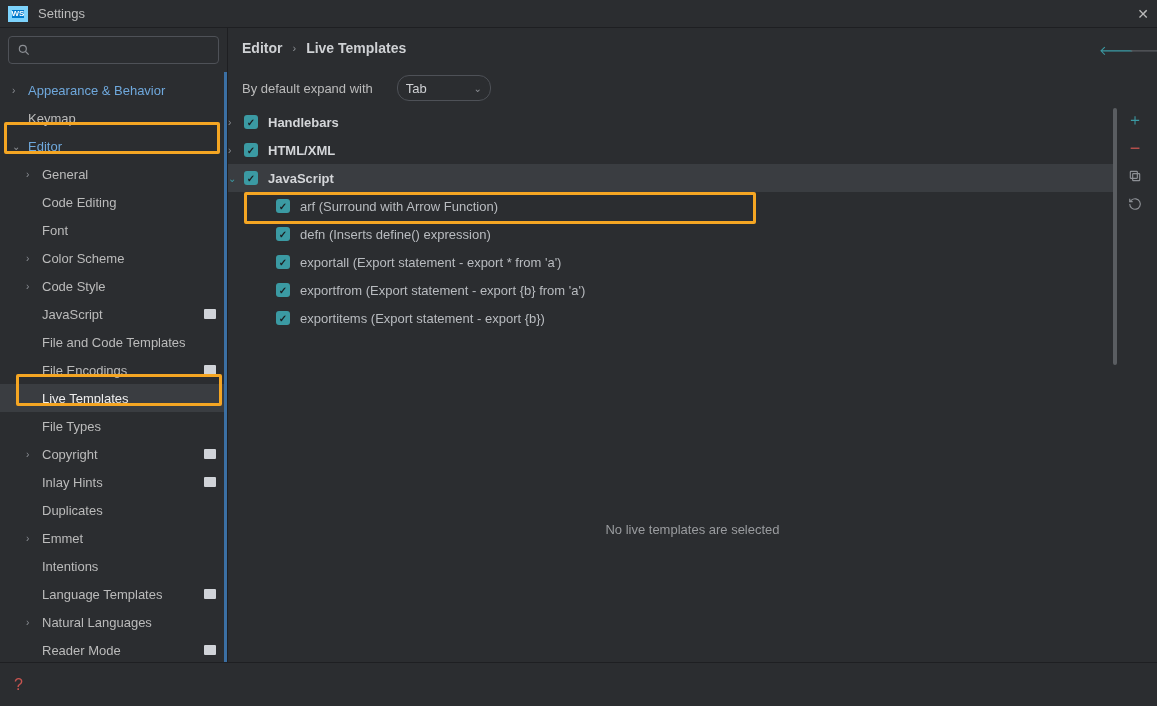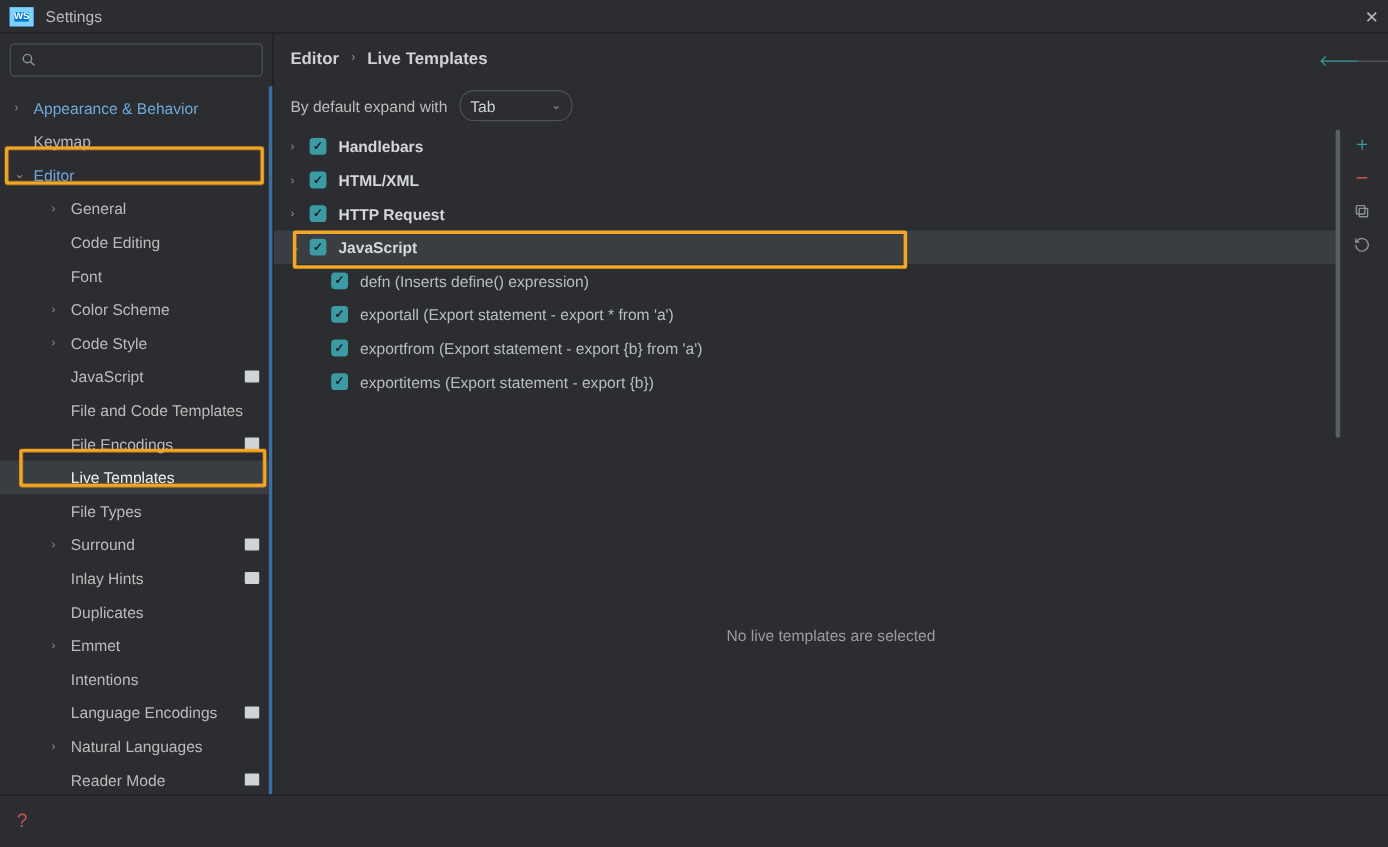--- a/index.html
+++ b/index.html
@@ -81,21 +81,21 @@
   }
   .tree-item {
     display: flex;
     align-items: center;
     height: 28px;
     padding-right: 8px;
     color: #bbbbbb;
     cursor: pointer;
   }
   .tree-item.l0 { padding-left: 12px; justify-content: center; }
-  .tree-item.l1 { padding-left: 43px; }
+  .tree-item.l1 { padding-left: 26px; }
   .tree-item.top { color: #6fa8dc; }
   .tree-item .chev {
     width: 10px;
     display: inline-block;
     margin-right: 6px;
     color: #8c8f94;
     font-size: 10px;
   }
   .tree-item .chev.open::before { content: "⌄"; }
   .tree-item .chev.closed::before { content: "›"; }
@@ -124,21 +124,21 @@
   .nav-arrows { margin-left: auto; display: flex; gap: 16px; }
   .nav-arrows .arrow { width: 14px; height: 12px; cursor: pointer; }
   .nav-arrows .enabled { color: #3b9aa3; }
   .nav-arrows .disabled { color: #5a5d61; }
 
   .expand-row {
     display: flex;
     align-items: center;
     height: 40px;
     padding: 0 14px;
-    gap: 10px;
+    gap: 24px;
   }
   .select {
     display: flex;
     align-items: center;
     justify-content: space-between;
     width: 94px;
     height: 26px;
     border: 1px solid #4e5157;
     border-radius: 12px;
     padding: 0 8px;
@@ -153,21 +153,21 @@
     flex: 1;
     overflow-y: auto;
     position: relative;
   }
   .group-row, .item-row {
     display: flex;
     align-items: center;
     height: 28px;
     cursor: pointer;
   }
-  .group-row { padding-left: 14px; }
+  .group-row { }
   .item-row  { padding-left: 48px; }
   .group-row .chev, .item-row .chev {
     width: 12px;
     display: inline-block;
     margin-right: 4px;
     color: #8c8f94;
     font-size: 10px;
   }
   .group-row .chev.closed::before { content: "›"; }
   .group-row .chev.open::before   { content: "⌄"; color: #3b9aa3; }
@@ -328,21 +328,21 @@
         <div class="tree-item l1 selected">
           <span class="spacer"></span>
           <span class="label">Live Templates</span>
         </div>
         <div class="tree-item l1">
           <span class="spacer"></span>
           <span class="label">File Types</span>
         </div>
         <div class="tree-item l1">
           <span class="chev closed"></span>
-          <span class="label">Surround</span>
+          <span class="label">Copyright</span>
           <span class="badge"></span>
         </div>
         <div class="tree-item l1">
           <span class="spacer"></span>
           <span class="label">Inlay Hints</span>
           <span class="badge"></span>
         </div>
         <div class="tree-item l1">
           <span class="spacer"></span>
           <span class="label">Duplicates</span>
@@ -350,21 +350,21 @@
         <div class="tree-item l1">
           <span class="chev closed"></span>
           <span class="label">Emmet</span>
         </div>
         <div class="tree-item l1">
           <span class="spacer"></span>
           <span class="label">Intentions</span>
         </div>
         <div class="tree-item l1">
           <span class="spacer"></span>
-          <span class="label">Language Encodings</span>
+          <span class="label">Language Templates</span>
           <span class="badge"></span>
         </div>
         <div class="tree-item l1">
           <span class="chev closed"></span>
           <span class="label">Natural Languages</span>
         </div>
         <div class="tree-item l1">
           <span class="spacer"></span>
           <span class="label">Reader Mode</span>
           <span class="badge"></span>
@@ -398,29 +398,28 @@
         <div class="group-row">
             <span class="chev closed"></span>
             <span class="cb"></span>
             <span class="glabel">Handlebars</span>
           </div>
           <div class="group-row">
             <span class="chev closed"></span>
             <span class="cb"></span>
             <span class="glabel">HTML/XML</span>
           </div>
-          <div class="group-row">
-            <span class="chev closed"></span>
-            <span class="cb"></span>
-            <span class="glabel">HTTP Request</span>
-          </div>
           <div class="group-row selected">
             <span class="chev open"></span>
             <span class="cb"></span>
             <span class="glabel">JavaScript</span>
+          </div>
+          <div class="item-row">
+            <span class="cb"></span>
+            <span class="ilabel">arf (Surround with Arrow Function)</span>
           </div>
           <div class="item-row">
             <span class="cb"></span>
             <span class="ilabel">defn (Inserts define() expression)</span>
           </div>
           <div class="item-row">
             <span class="cb"></span>
             <span class="ilabel">exportall (Export statement - export * from 'a')</span>
           </div>
           <div class="item-row">

